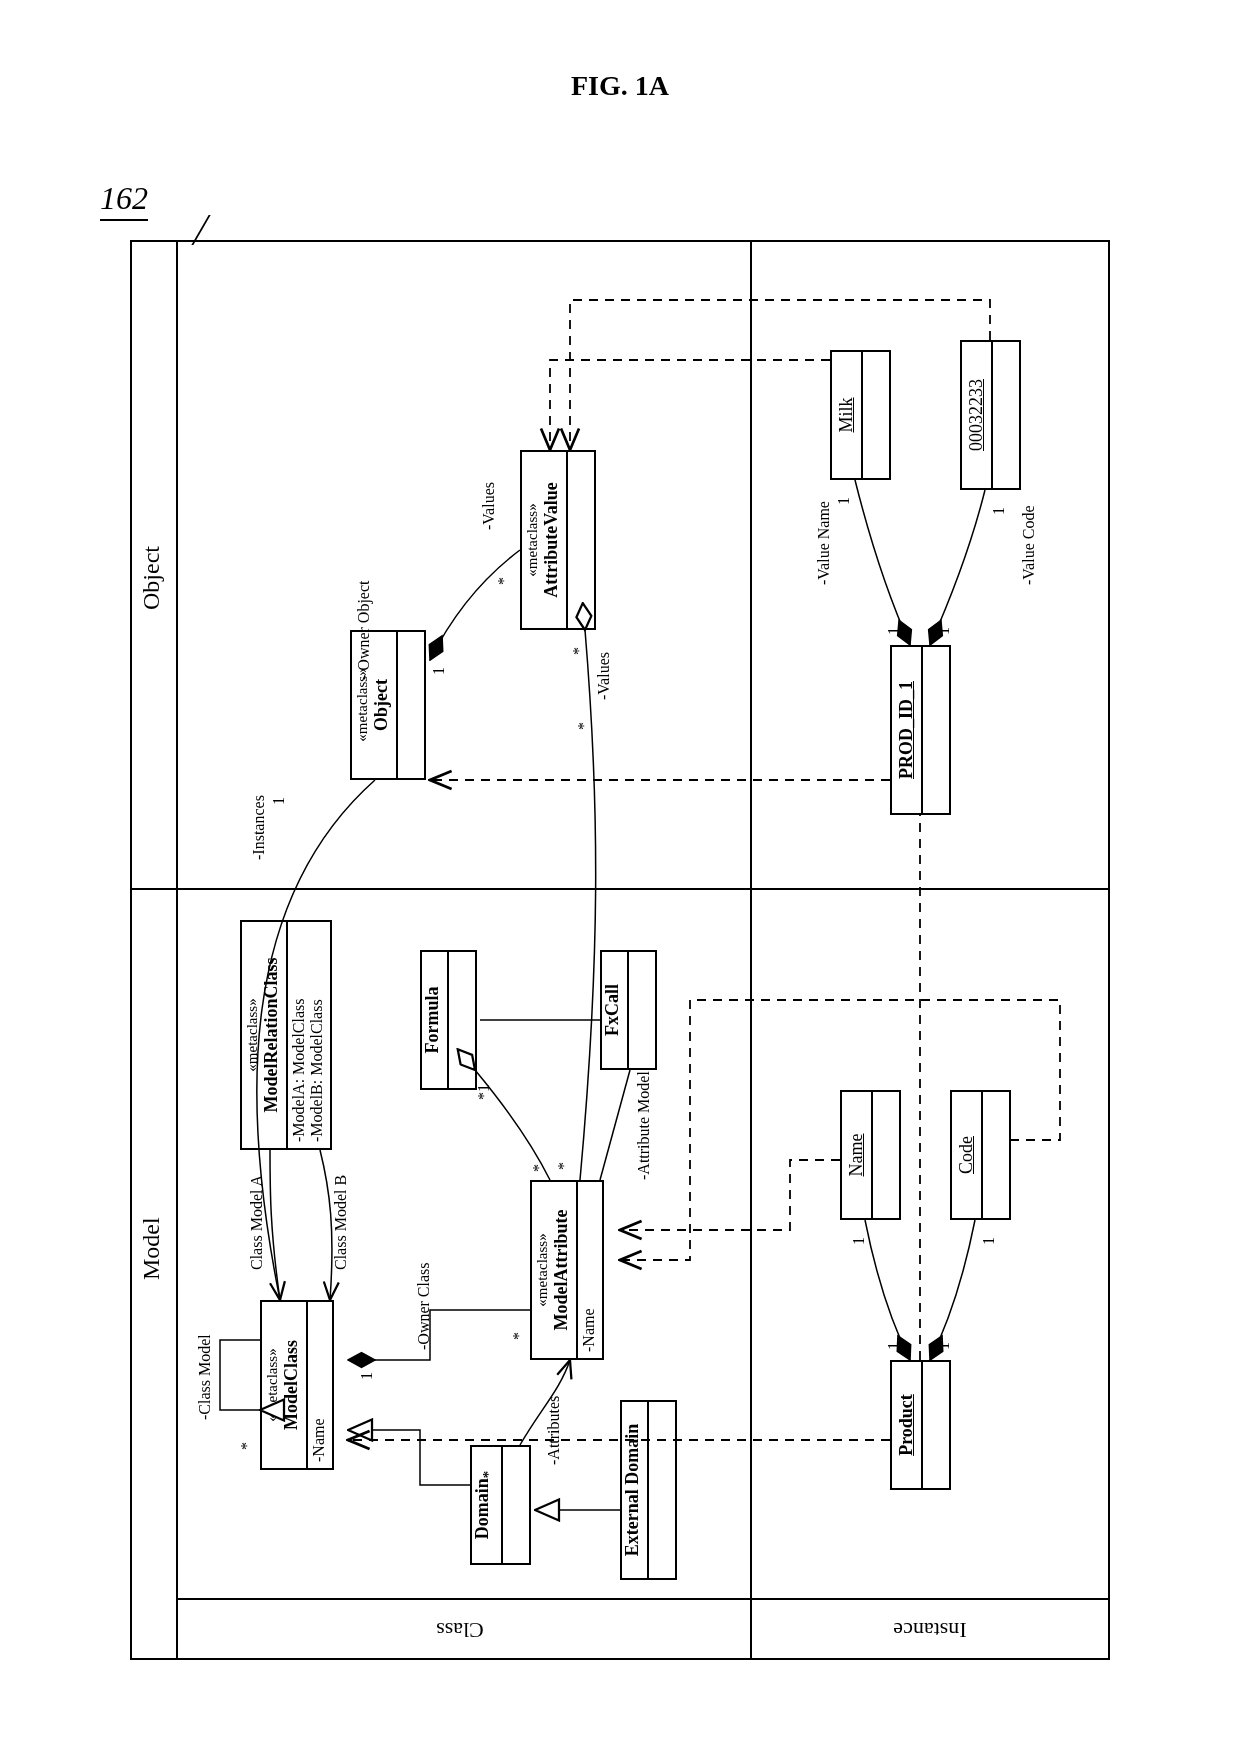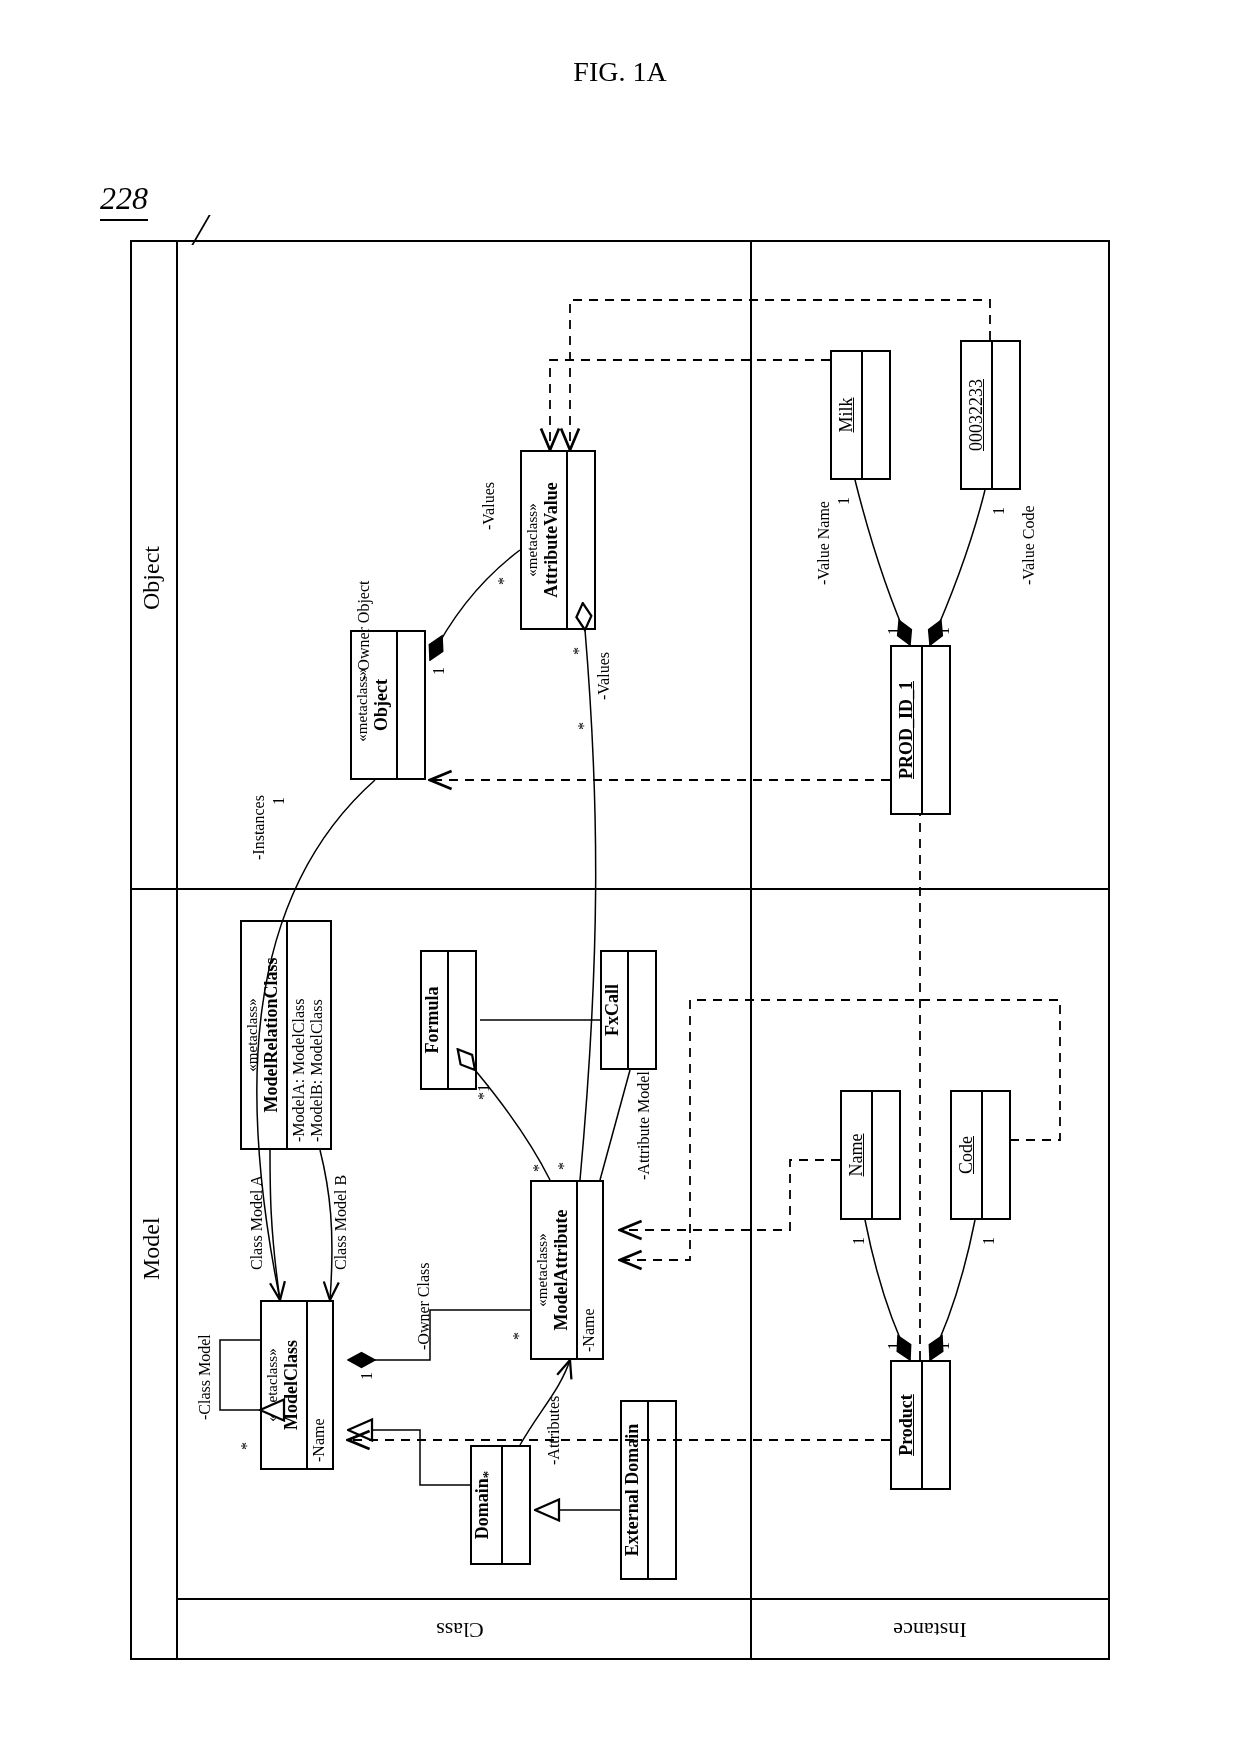--- a/index.html
+++ b/index.html
@@ -9,26 +9,26 @@
     font-family: "Times New Roman", Times, serif;
     color: #000;
   }
   .page {
     width: 1240px;
     height: 1761px;
     position: relative;
   }
   .fig-title {
     position: absolute;
-    top: 56px;
+    top: 70px;
     left: 0;
     width: 100%;
     text-align: center;
     font-size: 28px;
-    font-weight: normal;
+    font-weight: bold;
   }
   .ref {
     position: absolute;
     left: 100px;
     top: 180px;
     font-size: 32px;
     font-style: italic;
     border-bottom: 2px solid #000;
     padding-bottom: 2px;
   }
@@ -101,21 +101,21 @@
   }
   .lbl { position:absolute; font-size:16px; white-space:nowrap; }
 
 </style>
 </head>
 <body>
 
 <div class="page">
 
   <div class="fig-title">FIG. 1A</div>
-  <div class="ref">228</div>
+  <div class="ref">162</div>
   <div class="ref-tick"></div>
 
   <div class="diagram-outer">
     <div class="frame"></div>
     <div class="vline-side"></div>
     <div class="vline-mid"></div>
     <div class="hline-header"></div>
     <div class="hline-mid"></div>
 
     <div class="hdr model">Model</div>

